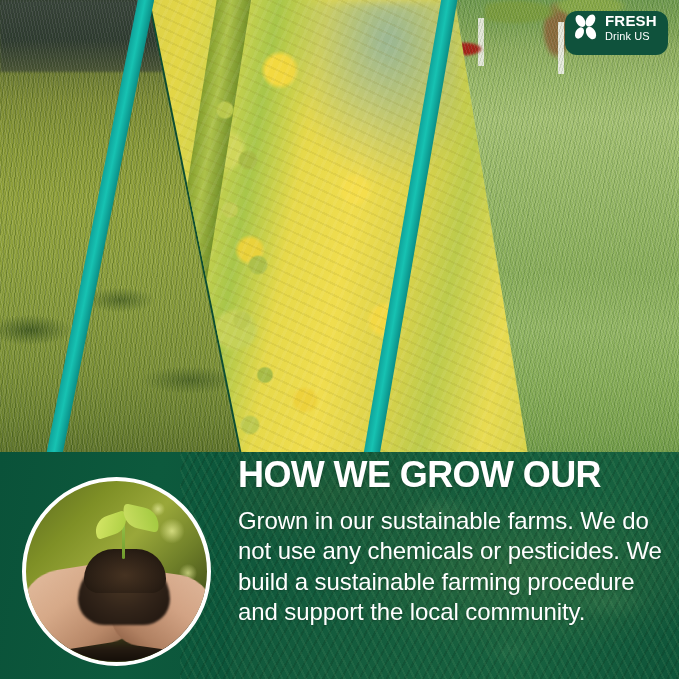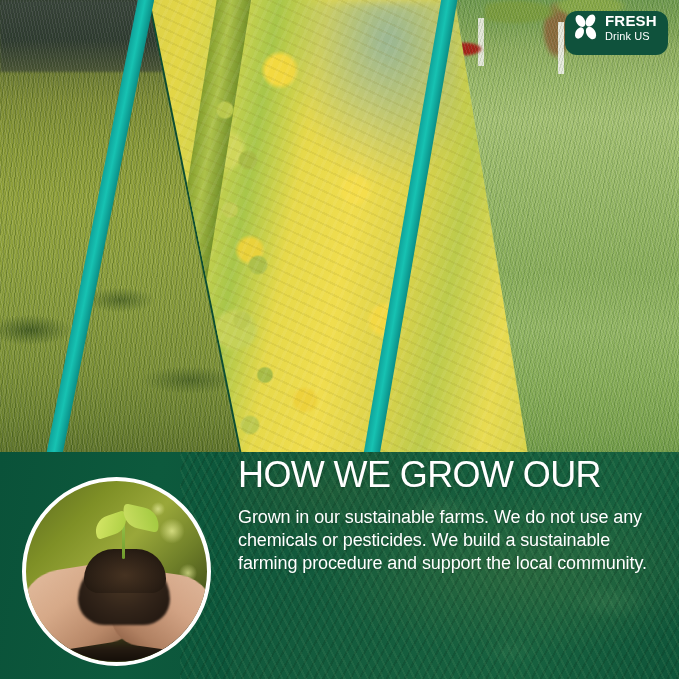--- a/index.html
+++ b/index.html
@@ -243,30 +243,30 @@
     filter:blur(1px);
   }
 
   
   .text-block{
     position:absolute;left:238px;top:456px;width:430px;
   }
   .headline{
     color:#ffffff;
     font-size:36px;
-    font-weight:400;
+    font-weight:700;
     line-height:1.06;
     letter-spacing:-0.6px;
     margin:0;
     text-shadow:0 1px 2px rgba(0,0,0,.25);
   }
   .headline .line{display:block;}
   .body-copy{
     color:#ffffff;
-    font-size:18px;
+    font-size:24px;
     line-height:1.26;
     margin:12px 0 0 0;
     letter-spacing:-0.1px;
     text-shadow:0 1px 2px rgba(0,0,0,.2);
   }
 </style>
 </head>
 <body>
 
 <div class="canvas">

